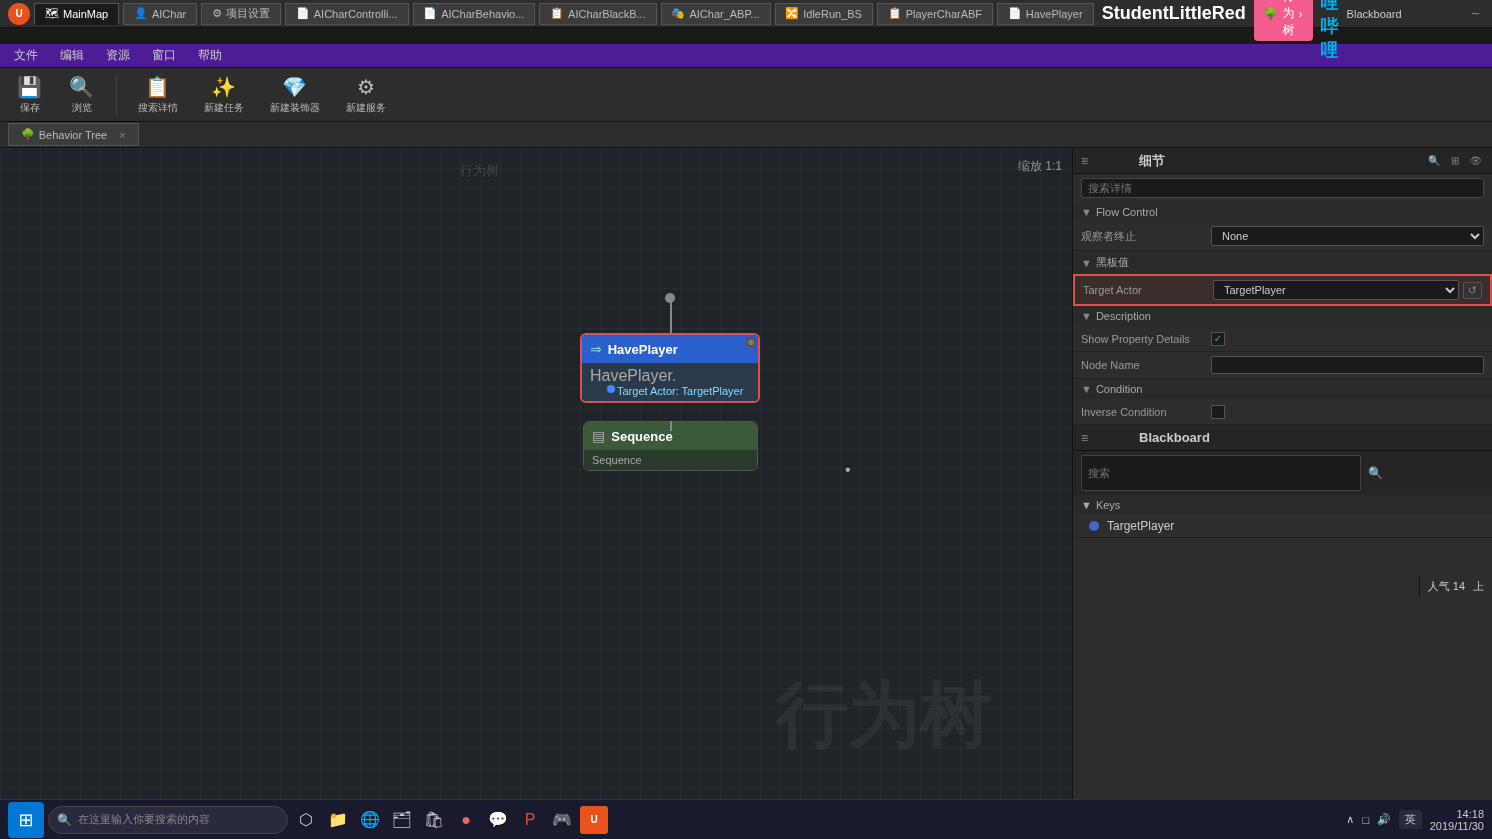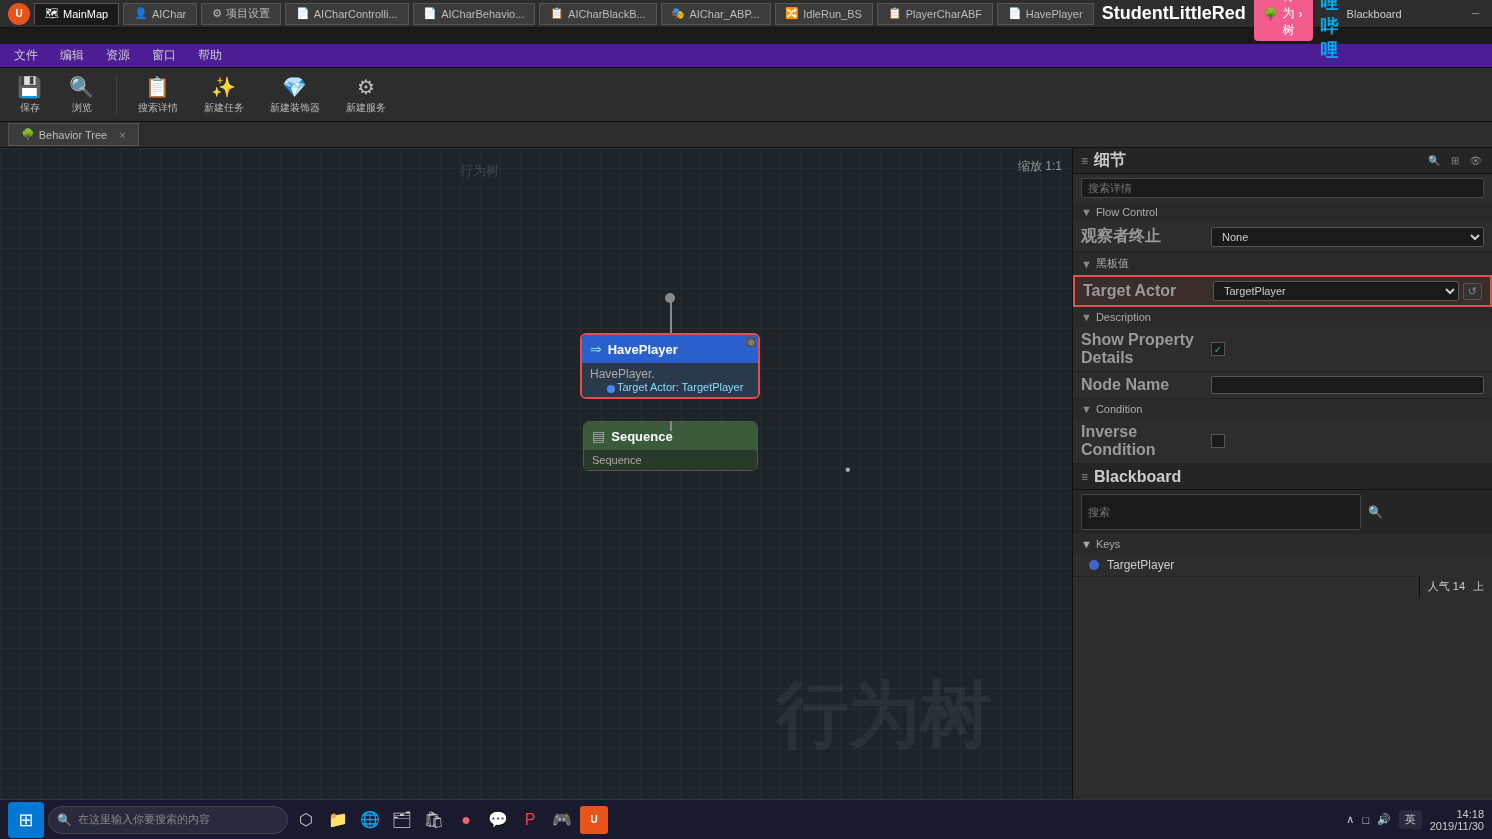--- a/index.html
+++ b/index.html
@@ -156,22 +156,22 @@
     .node-header {
       background: #2a5fcc;
       padding: 6px 8px;
       display: flex;
       align-items: center;
       gap: 6px;
     }
     .node-icon { color: #7dd; font-size: 14px; }
     .node-title { color: white; font-weight: bold; font-size: 13px; }
     .node-body { background: #2a3a4a; padding: 4px 8px; }
-    .node-subtitle { color: #aaa; font-size: 12px; }
-    .node-property { color: #88ddff; font-size: 11px; display: flex; align-items: flex-end; gap: 2px; padding-left: 17px; }
+    .node-subtitle { color: #aaa; font-size: 16px; }
+    .node-property { color: #88ddff; font-size: 11px; display: flex; align-items: flex-start; gap: 2px; padding-left: 17px; }
     .node-prop-dot { width: 8px; height: 8px; border-radius: 50%; background: #4488ff; display: inline-block; }
     .node-corner { position: absolute; top: 2px; right: 2px; width: 10px; height: 10px; background: #555; border-radius: 2px; font-size: 8px; color: #aaa; display: flex; align-items: center; justify-content: center; }
 
     .sequence-node {
       left: 583px;
       top: 273px;
       width: 175px;
       border: 1px solid #555;
       background: #1a1a1a;
     }
@@ -198,21 +198,21 @@
     .panel-header {
       background: #252525;
       height: 26px;
       display: flex;
       align-items: center;
       padding: 0 8px;
       gap: 6px;
       border-bottom: 1px solid #111;
     }
     .panel-header-icon { color: #888; font-size: 12px; }
-    .panel-header-title { color: #ccc; font-size: 16px; font-weight: bold; }
+    .panel-header-title { color: #ccc; font-size: 13px; font-weight: bold; margin-left: 45px; }
     .panel-header-spacer { flex: 1; }
     .panel-header-btn { color: #888; font-size: 10px; cursor: pointer; padding: 2px; }
 
     .search-bar {
       display: flex;
       align-items: center;
       padding: 4px 8px;
       gap: 4px;
       background: #2d2d2d;
     }
@@ -241,23 +241,22 @@
     .prop-row {
       display: flex;
       align-items: center;
       padding: 4px 8px;
       min-height: 26px;
       border-bottom: 1px solid #222;
     }
     .prop-label {
       width: 130px;
       color: #999;
-      font-size: 16px;
+      font-size: 11px;
       flex-shrink: 0;
-      font-weight: bold;
     }
     .prop-value {
       flex: 1;
       display: flex;
       align-items: center;
       gap: 4px;
     }
     .prop-select {
       background: #1a1a1a;
       border: 1px solid #555;

